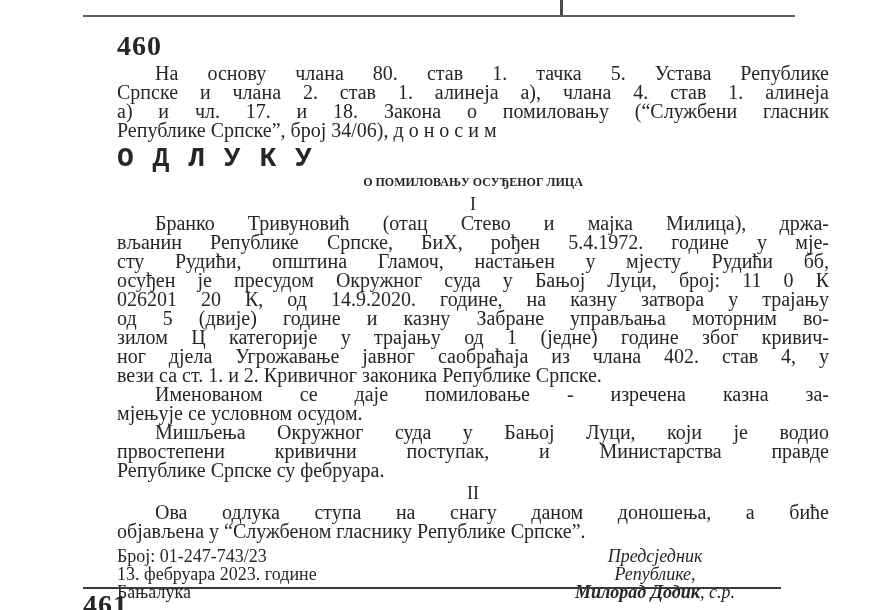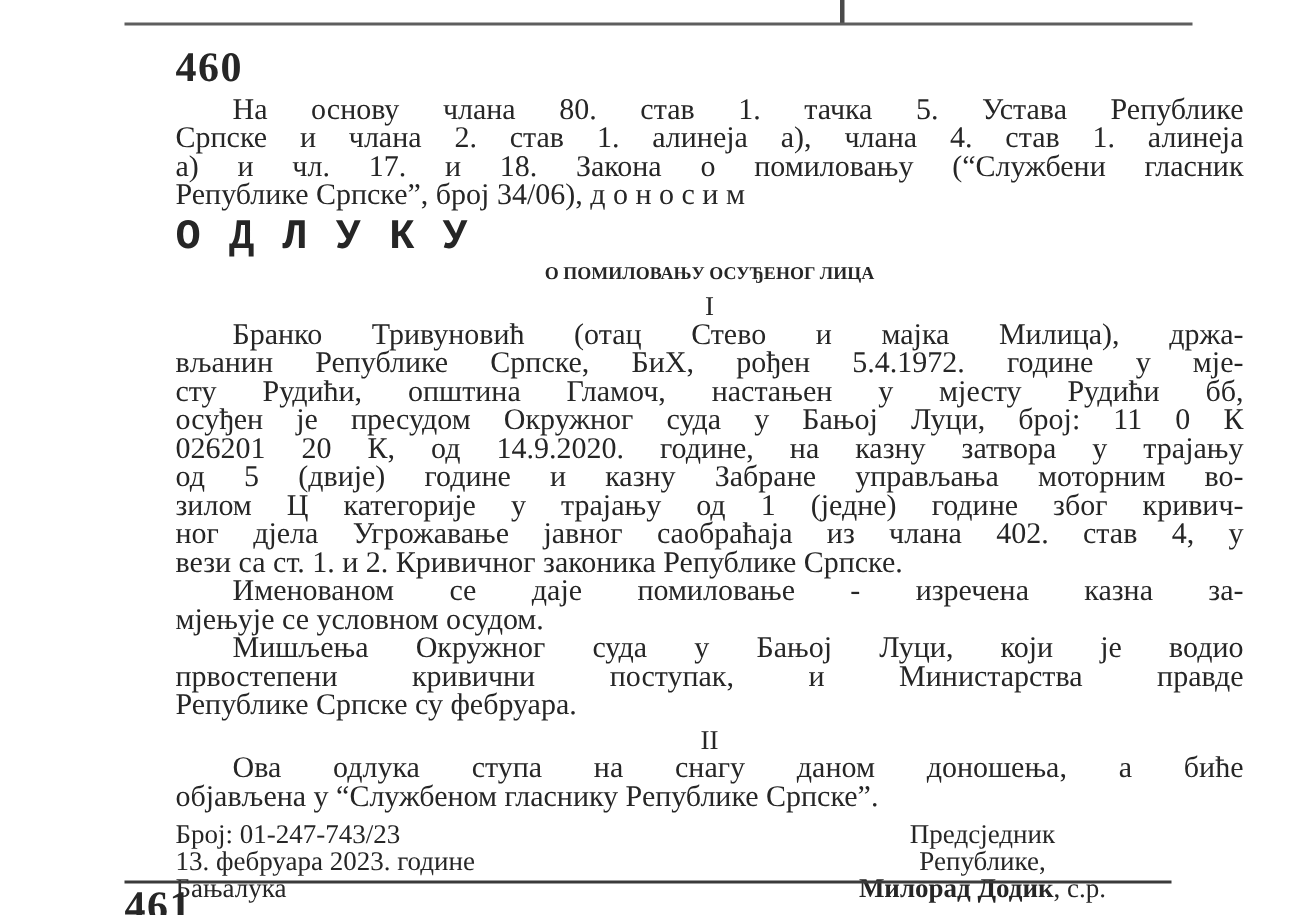--- a/index.html
+++ b/index.html
@@ -44,20 +44,21 @@
     text-align: center; font-size: 18px; line-height: 20px; margin-top: 2px;
   }
   .numeral.n2 { margin-top: 3px; }
   .footer {
     display: flex; justify-content: space-between; margin-top: 6px;
   }
   .footer .left  { font-size: 18px; line-height: 18px; }
   .footer .right {
     font-size: 18px; line-height: 18px; text-align: center;
     width: 348px;
+    font-style: italic;
   }
   .bottom-rule {
     position: absolute; left: 83px; top: 587px; width: 698px; height: 2px;
     background: #3a3a3a;
   }
   .page-num-bottom {
     position: absolute; left: 83px; top: 590px;
     font-size: 28px; font-weight: bold; line-height: 30px; letter-spacing: 1px;
   }
   b { font-weight: bold; }

